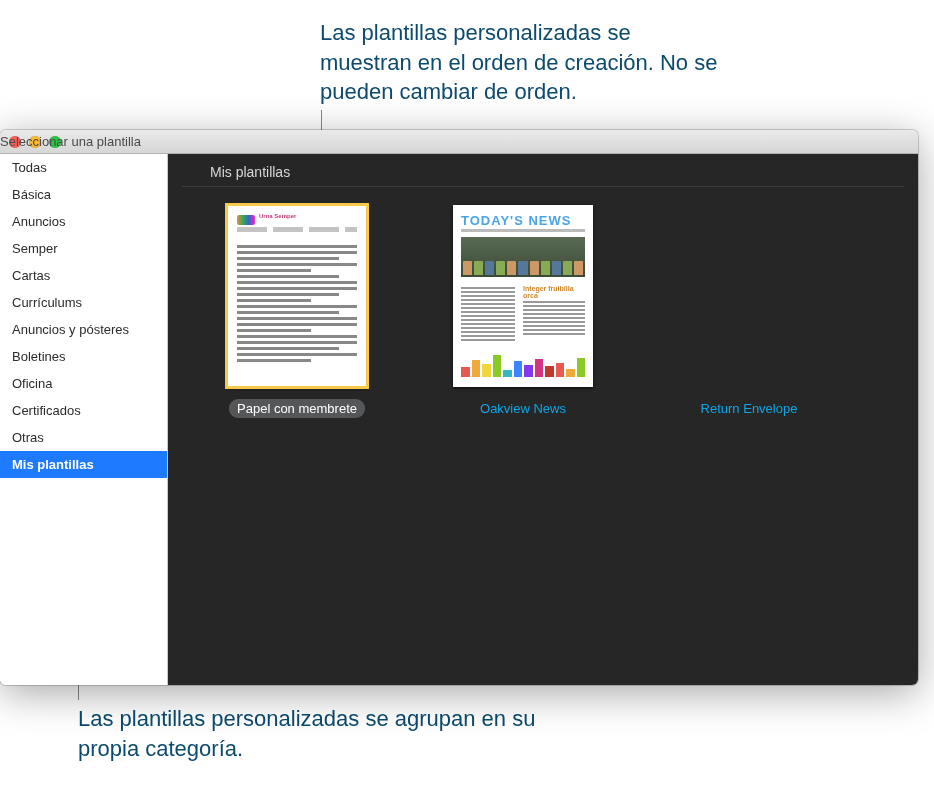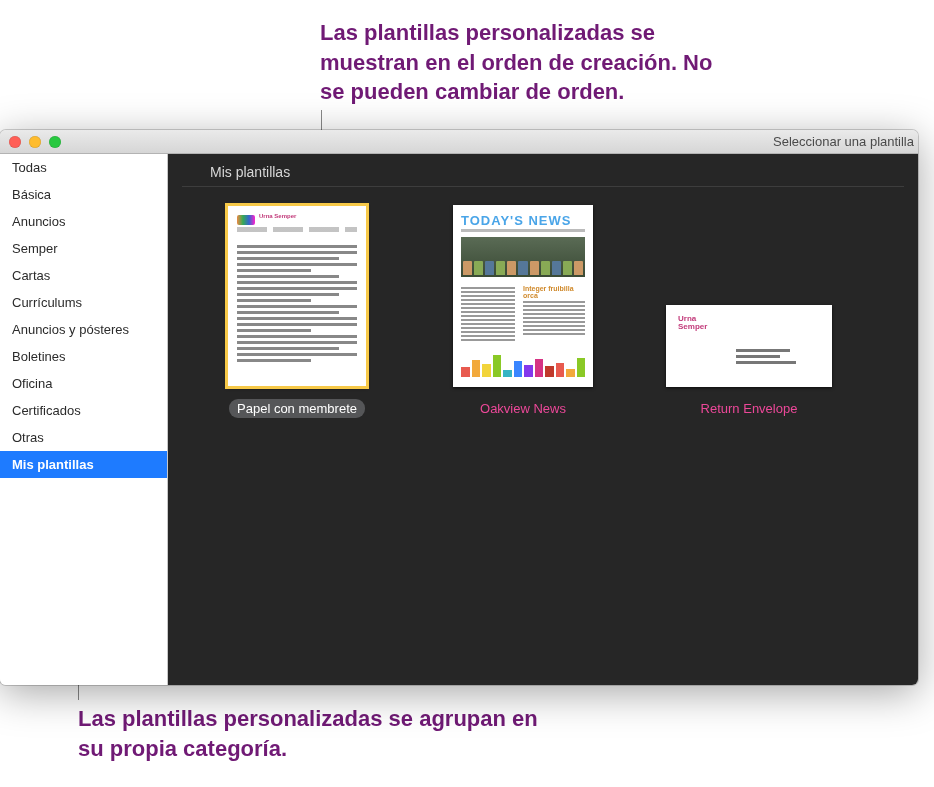--- a/index.html
+++ b/index.html
@@ -8,22 +8,22 @@
     background: #fff;
     width: 934px;
     height: 787px;
     position: relative;
     overflow: hidden;
   }
   .callout {
     position: absolute;
     font-size: 22px;
     line-height: 1.35;
-    color: #701a75;
-    font-weight: 700;
+    color: #0c4a6e;
+    font-weight: 400;
   }
   .callout-top { top: 18px; left: 320px; width: 400px; }
   .callout-bottom { top: 704px; left: 78px; width: 460px; }
   .callout-line {
     position: absolute;
     background: #888;
   }
   .line-top { left: 321px; top: 110px; width: 1px; height: 110px; }
   .line-bottom { left: 78px; top: 590px; width: 1px; height: 110px; }
 
@@ -56,21 +56,21 @@
   .tl {
     width: 12px; height: 12px; border-radius: 50%;
     box-shadow: inset 0 0 1px rgba(0,0,0,0.4);
   }
   .tl-close { background: #ff5f57; }
   .tl-min   { background: #febc2e; }
   .tl-max   { background: #28c840; }
   .title-text {
     position: absolute;
     left: 0; right: 4px;
-    text-align: right;
+    text-align: left;
     font-size: 13px;
     color: #4a4a4a;
   }
 
   .body-area {
     flex: 1;
     display: flex;
     min-height: 0;
   }
   .sidebar {
@@ -125,21 +125,21 @@
     position: relative;
     overflow: hidden;
   }
   .thumb-letter { width: 140px; height: 182px; }
   .thumb-news   { width: 140px; height: 182px; }
   .thumb-env    { width: 166px; height: 82px; }
 
   .template-label {
     margin-top: 12px;
     font-size: 13px;
-    color: #ec4899;
+    color: #0ea5e9;
     text-align: center;
     padding: 2px 8px;
     border-radius: 4px;
   }
   .template.selected .template-label {
     background: #555658;
     color: #fff;
     border-radius: 9px;
   }
   .template.selected .thumb {
@@ -343,30 +343,20 @@
                 <span></span>
                 <span></span>
                 <span></span>
                 <span></span>
             </div>
           </div>
           <div class="template-label">Oakview News</div>
         </div>
 
         <div class="template">
-          <div class="thumb thumb-env">
-            <div class="env-name">
-              <span>Urna</span><br><span>Semper</span>
-            </div>
-            <div class="env-addr">
-                <div></div>
-                <div></div>
-                <div></div>
-              </div>
-          </div>
           <div class="template-label">Return Envelope</div>
         </div>
 
       </div>
     </div>
   </div>
 
 
 </div>
 

